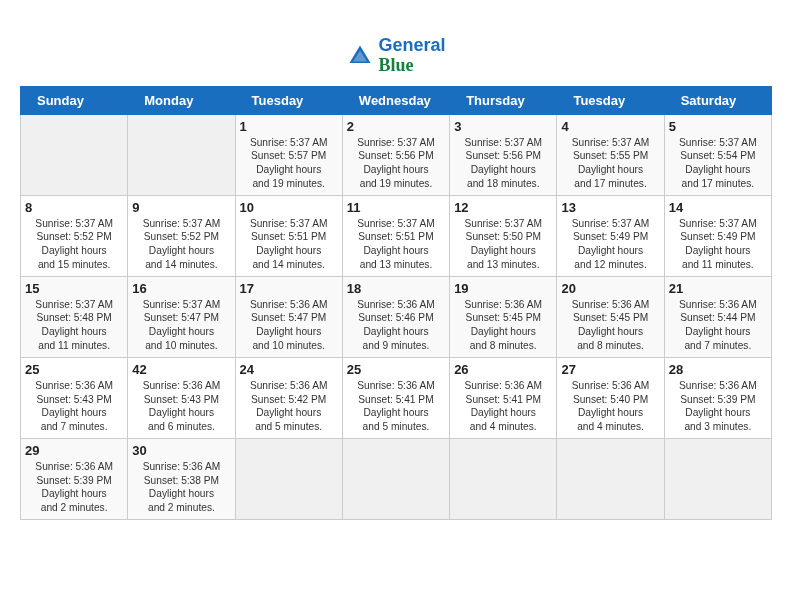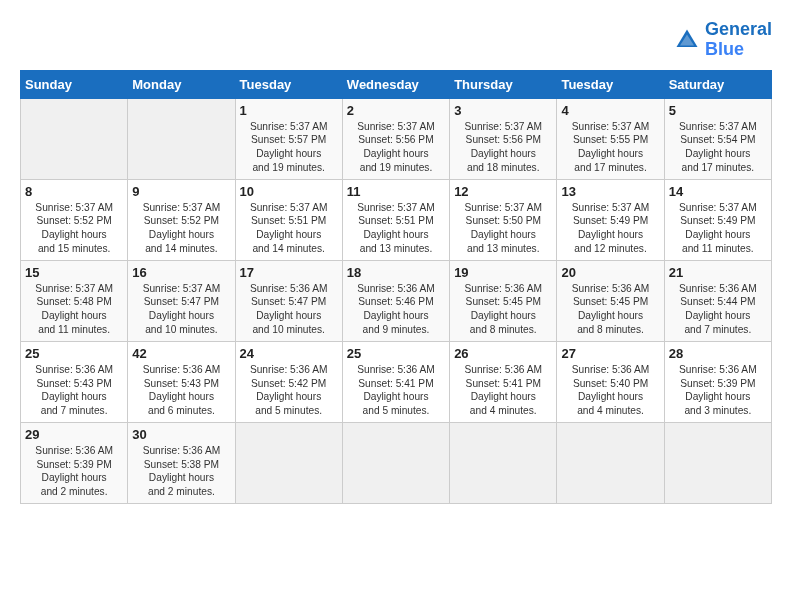--- a/index.html
+++ b/index.html
@@ -5,23 +5,24 @@
     * { box-sizing: border-box; margin: 0; padding: 0; }
     body {
       font-family: Arial, sans-serif;
       background: #fff;
       width: 792px;
       min-height: 612px;
       padding: 20px;
     }
     .header {
       display: flex;
-      justify-content: flex-end;
+      justify-content: center;
       align-items: flex-start;
       margin-bottom: 10px;
+      margin-top: 16px;
     }
     .logo {
       display: flex;
       align-items: center;
       gap: 4px;
     }
     .logo-text {
       font-size: 18px;
       font-weight: bold;
       color: #333;
@@ -47,21 +48,21 @@
       color: #555;
     }
     table {
       width: 100%;
       border-collapse: collapse;
       font-size: 10.5px;
     }
     thead tr th {
       background: #1a6ebf;
       color: #fff;
-      padding: 6px 4px;
+      padding: 6px 16px;
       text-align: left;
       font-size: 13px;
       font-weight: bold;
       border: 1px solid #1a6ebf;
     }
     tbody tr td {
       border: 1px solid #ccc;
       padding: 4px 4px;
       vertical-align: top;
       width: 14.28%;
@@ -93,21 +94,21 @@
 </head>
 <body>
 
 <div class="header">
   <div class="logo">
     <svg class="logo-icon" viewBox="0 0 40 40">
       <polygon points="20,5 35,30 5,30" fill="#1a6ebf"></polygon>
       <polygon points="20,12 30,28 10,28" fill="#fff" opacity="0.3"></polygon>
     </svg>
     <div class="logo-text">
-      <span>General</span><br><span style="color:#3b82f6;">Blue</span>
+      <span>General</span><br><span style="color:#15803d;font-family:Liberation Serif, serif;">Blue</span>
     </div>
   </div>
   <div class="title-block">
     <div class="month-title"></div>
     <div class="location"></div>
   </div>
 </div>
 
 <table>
   <thead>

